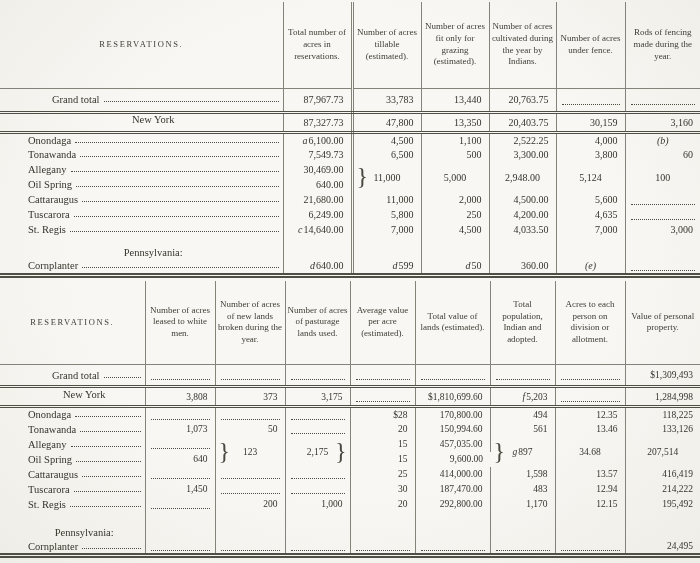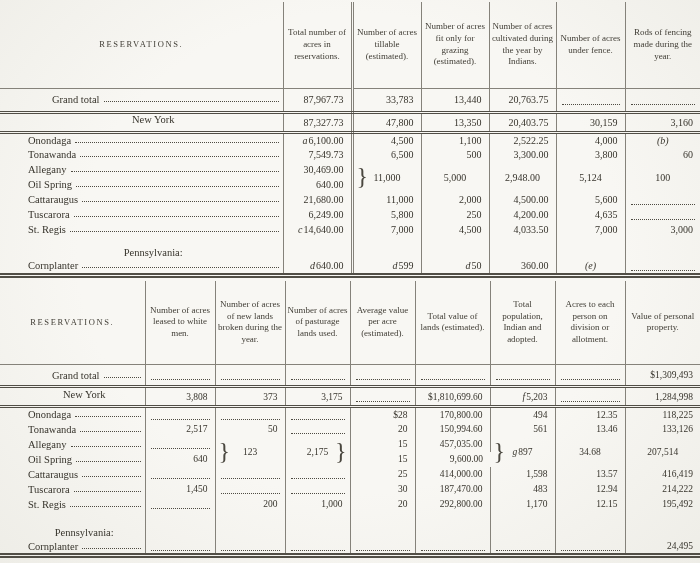--- a/index.html
+++ b/index.html
@@ -489,21 +489,21 @@
             </td>
           </tr>
           <tr style="height: 15px;">
             <td class="stub k-res">
               <div class="stubline">
                 <span class="lab">Tonawanda</span>
                 <span class="leader"></span>
               </div>
             </td>
             <td class="posrel">
-              <span class="num"><span>2,517</span></span>
+              <span class="num"><span>1,073</span></span>
             </td>
             <td class="posrel">
               <span class="num"><span>50</span></span>
             </td>
             <td>
               <div class="dotfill"></div>
             </td>
             <td class="posrel">
               <span class="num"><span>20</span></span>
             </td>

